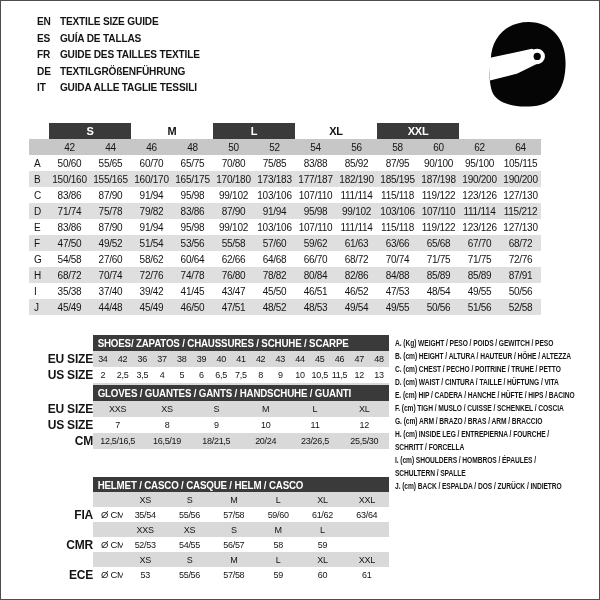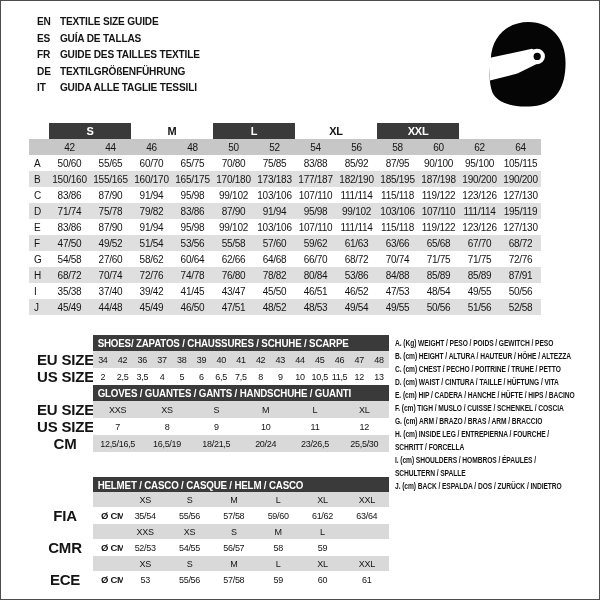--- a/index.html
+++ b/index.html
@@ -31,22 +31,22 @@
   tr.stripe td{background:#dfdfdf}
   #main-table .row-label{text-align:left;padding-left:5px}
 
   
   .sub{position:absolute;left:28px;width:360px}
   #shoes-table{top:334px}
   #gloves-table{top:384px}
   #helmet-table{top:476px}
   .sub td{height:16px;font-size:9px;letter-spacing:-0.3px}
   #helmet-table td{height:15px}
-  .sub .lbl{text-align:center;padding-left:8px;font-weight:bold;font-size:15px;background:#fff;letter-spacing:-0.2px}
-  .sub .unit{text-align:left;padding-left:8px;font-weight:bold;font-size:9.5px}
+  .sub .lbl{text-align:right;padding-left:8px;font-weight:bold;font-size:12px;background:#fff;letter-spacing:-0.2px}
+  .sub .unit{text-align:left;padding-left:8px;font-weight:normal;font-size:9.5px}
   tr.gray td:not(.lbl){background:#d9d9d9}
   .dark-bar{background:#3a3a3a;color:#fff;text-align:left}
   .dark-bar span{display:inline-block;transform:scaleX(0.93);transform-origin:left center;
     font-weight:bold;font-size:10.5px;padding-left:5px;white-space:nowrap;letter-spacing:-0.2px}
 
   
   #legend{position:absolute;left:394px;top:336px;width:272px;transform:scaleX(0.74);transform-origin:left top}
   .legend-item{font-size:9px;font-weight:bold;line-height:13px;white-space:pre-line;letter-spacing:-0.1px}
 </style>
 </head>
@@ -178,21 +178,21 @@
           <td>75/78</td>
           <td>79/82</td>
           <td>83/86</td>
           <td>87/90</td>
           <td>91/94</td>
           <td>95/98</td>
           <td>99/102</td>
           <td>103/106</td>
           <td>107/110</td>
           <td>111/114</td>
-          <td>195/119</td>
+          <td>115/212</td>
         </tr>
         <tr>
           <td class="row-label">E</td>
           <td>83/86</td>
           <td>87/90</td>
           <td>91/94</td>
           <td>95/98</td>
           <td>99/102</td>
           <td>103/106</td>
           <td>107/110</td>
@@ -234,21 +234,21 @@
         </tr>
         <tr class="stripe">
           <td class="row-label">H</td>
           <td>68/72</td>
           <td>70/74</td>
           <td>72/76</td>
           <td>74/78</td>
           <td>76/80</td>
           <td>78/82</td>
           <td>80/84</td>
-          <td>53/86</td>
+          <td>82/86</td>
           <td>84/88</td>
           <td>85/89</td>
           <td>85/89</td>
           <td>87/91</td>
         </tr>
         <tr>
           <td class="row-label">I</td>
           <td>35/38</td>
           <td>37/40</td>
           <td>39/42</td>

